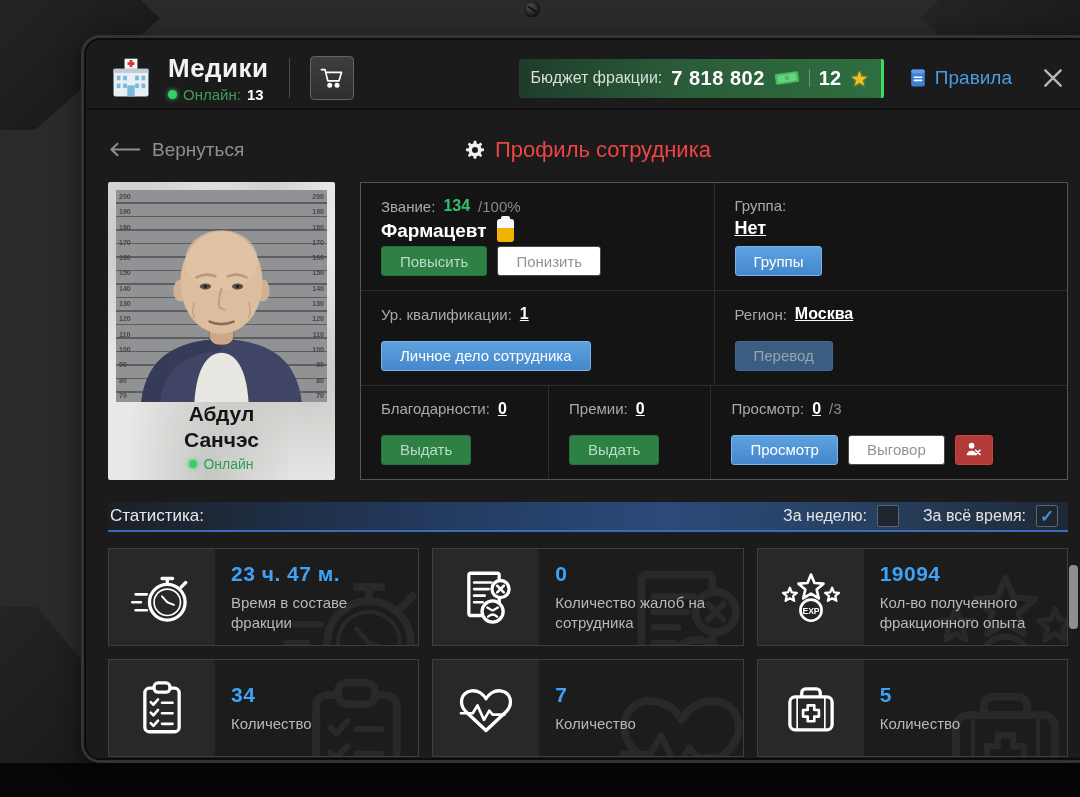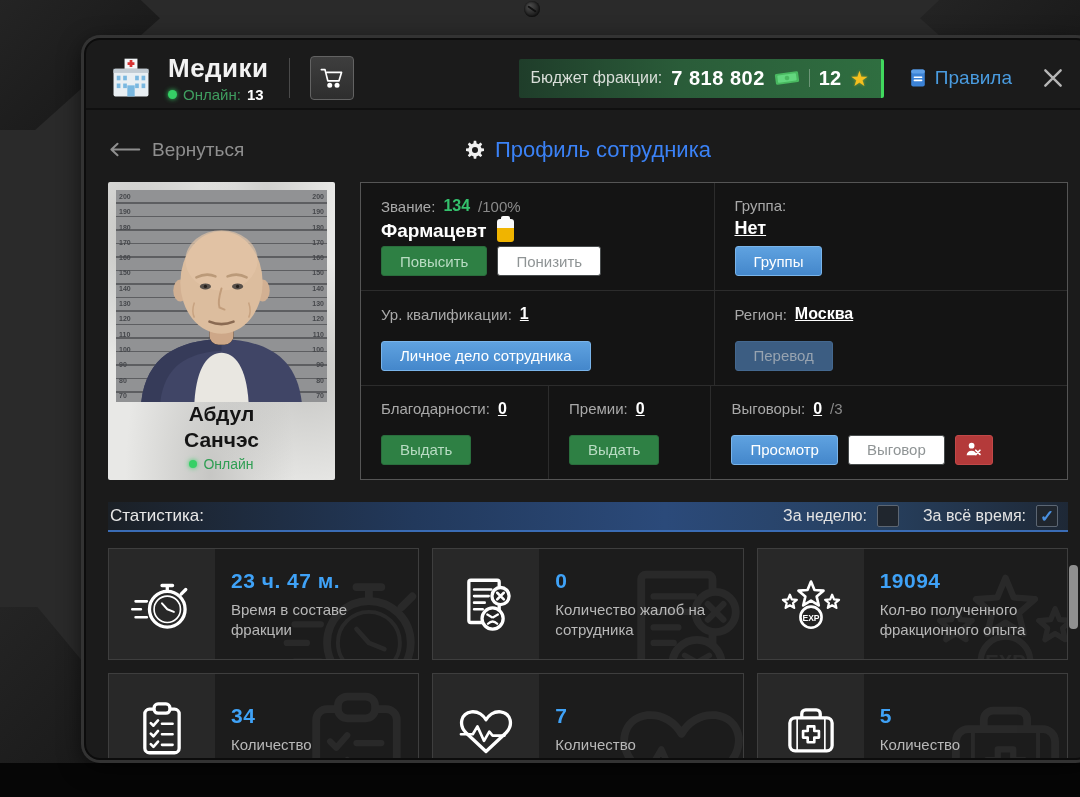--- a/index.html
+++ b/index.html
@@ -50,21 +50,21 @@
   .rules { display:flex; align-items:center; gap:7px; margin-left:10px; cursor:pointer; }
   .rules-ic { width:20px; height:22px; }
   .rules-lbl { color:#4a9ce0; font-size:19px; }
   .close { margin-left:12px; cursor:pointer; width:30px; height:30px; display:flex; align-items:center; justify-content:center; }
   .close svg { width:24px; height:24px; }
 
   
   .content { padding:0 22px; position:relative; }
   .nav-row { margin-top:17px; height:45px; position:relative; display:flex; align-items:center; }
   .back { display:flex; align-items:center; gap:10px; color:#8f8f8f; font-size:19px; cursor:pointer; }
-  .page-title { position:absolute; left:0; right:0; text-align:center; font-size:22px; color:#3b82f6;
+  .page-title { position:absolute; left:0; right:0; text-align:center; font-size:22px; color:#ef4444;
                 display:flex; align-items:center; justify-content:center; gap:10px; pointer-events:none; }
   .gear-ic { width:20px; height:20px; }
 
   .main-row { margin-top:10px; display:flex; gap:25px; height:298px; }
 
   
   .photo-card { width:227px; flex:0 0 auto; background:#e8e8e6; border-radius:2px; padding:8px; 
     background-image:
       radial-gradient(ellipse at 12% 18%, rgba(155,155,152,.45), transparent 38%),
       radial-gradient(ellipse at 88% 65%, rgba(150,150,147,.4), transparent 42%),
@@ -116,21 +116,21 @@
     border-bottom:2px solid #3a6cb5; }
   .stats-title { font-size:17px; color:#e8e8e8; padding-left:2px; }
   .cb-group { margin-left:auto; display:flex; align-items:center; gap:10px; }
   .cb-lbl { font-size:16px; color:#e3e3e3; }
   .cb { width:22px; height:22px; background:#20262e; border:1px solid #5c6673; border-radius:2px;
         display:flex; align-items:center; justify-content:center; color:#4a90e0; font-size:17px;
         font-weight:bold; cursor:pointer; margin-right:14px; }
   .cb:last-child { margin-right:0; }
 
   .cards { margin-top:16px; display:grid; grid-template-columns:repeat(3,1fr); gap:13px; }
-  .card { height:112px; display:flex; position:relative; overflow:hidden;
+  .card { height:98px; display:flex; position:relative; overflow:hidden;
           background:#1c1c1c; border:1px solid #3e3e3e; }
   .card-icon { width:106px; flex:0 0 auto; background:#282828; display:flex; align-items:center; justify-content:center; }
   .card-icon svg { width:66px; height:66px; }
   .card-body { padding:17px 16px; display:flex; flex-direction:column; gap:7px; justify-content:center; z-index:1; }
   .card-value { font-size:21px; font-weight:bold; color:#3fa2f7; letter-spacing:.5px; }
   .card-label { font-size:15px; color:#b8b8b8; line-height:1.3; max-width:190px; }
   .card-wm { position:absolute; right:-16px; top:4px; width:155px; height:155px; opacity:.055; z-index:0; }
 
   .scrollbar { position:absolute; right:12px; top:525px; width:9px; height:64px; border-radius:4px;
                background:#8f8f8f; cursor:grab; }
@@ -452,21 +452,21 @@
               <div class="lbl-line">
                 <span>Премии:</span>
                 <span class="val">0</span>
               </div>
               <div class="btn-row">
                 <button class="btn btn-green">Выдать</button>
               </div>
             </div>
             <div class="pcell rest">
               <div class="lbl-line">
-                <span>Выговоры:</span>
+                <span>Просмотр:</span>
                 <span class="val">0</span>
                 <span class="val-dim">/3</span>
               </div>
               <div class="btn-row">
                 <button class="btn btn-blue">Просмотр</button>
                 <button class="btn btn-gray">Выговор</button>
                 <button class="btn btn-red">
                   <svg>
                       <use href="#i-person-x"></use>
                     </svg>

